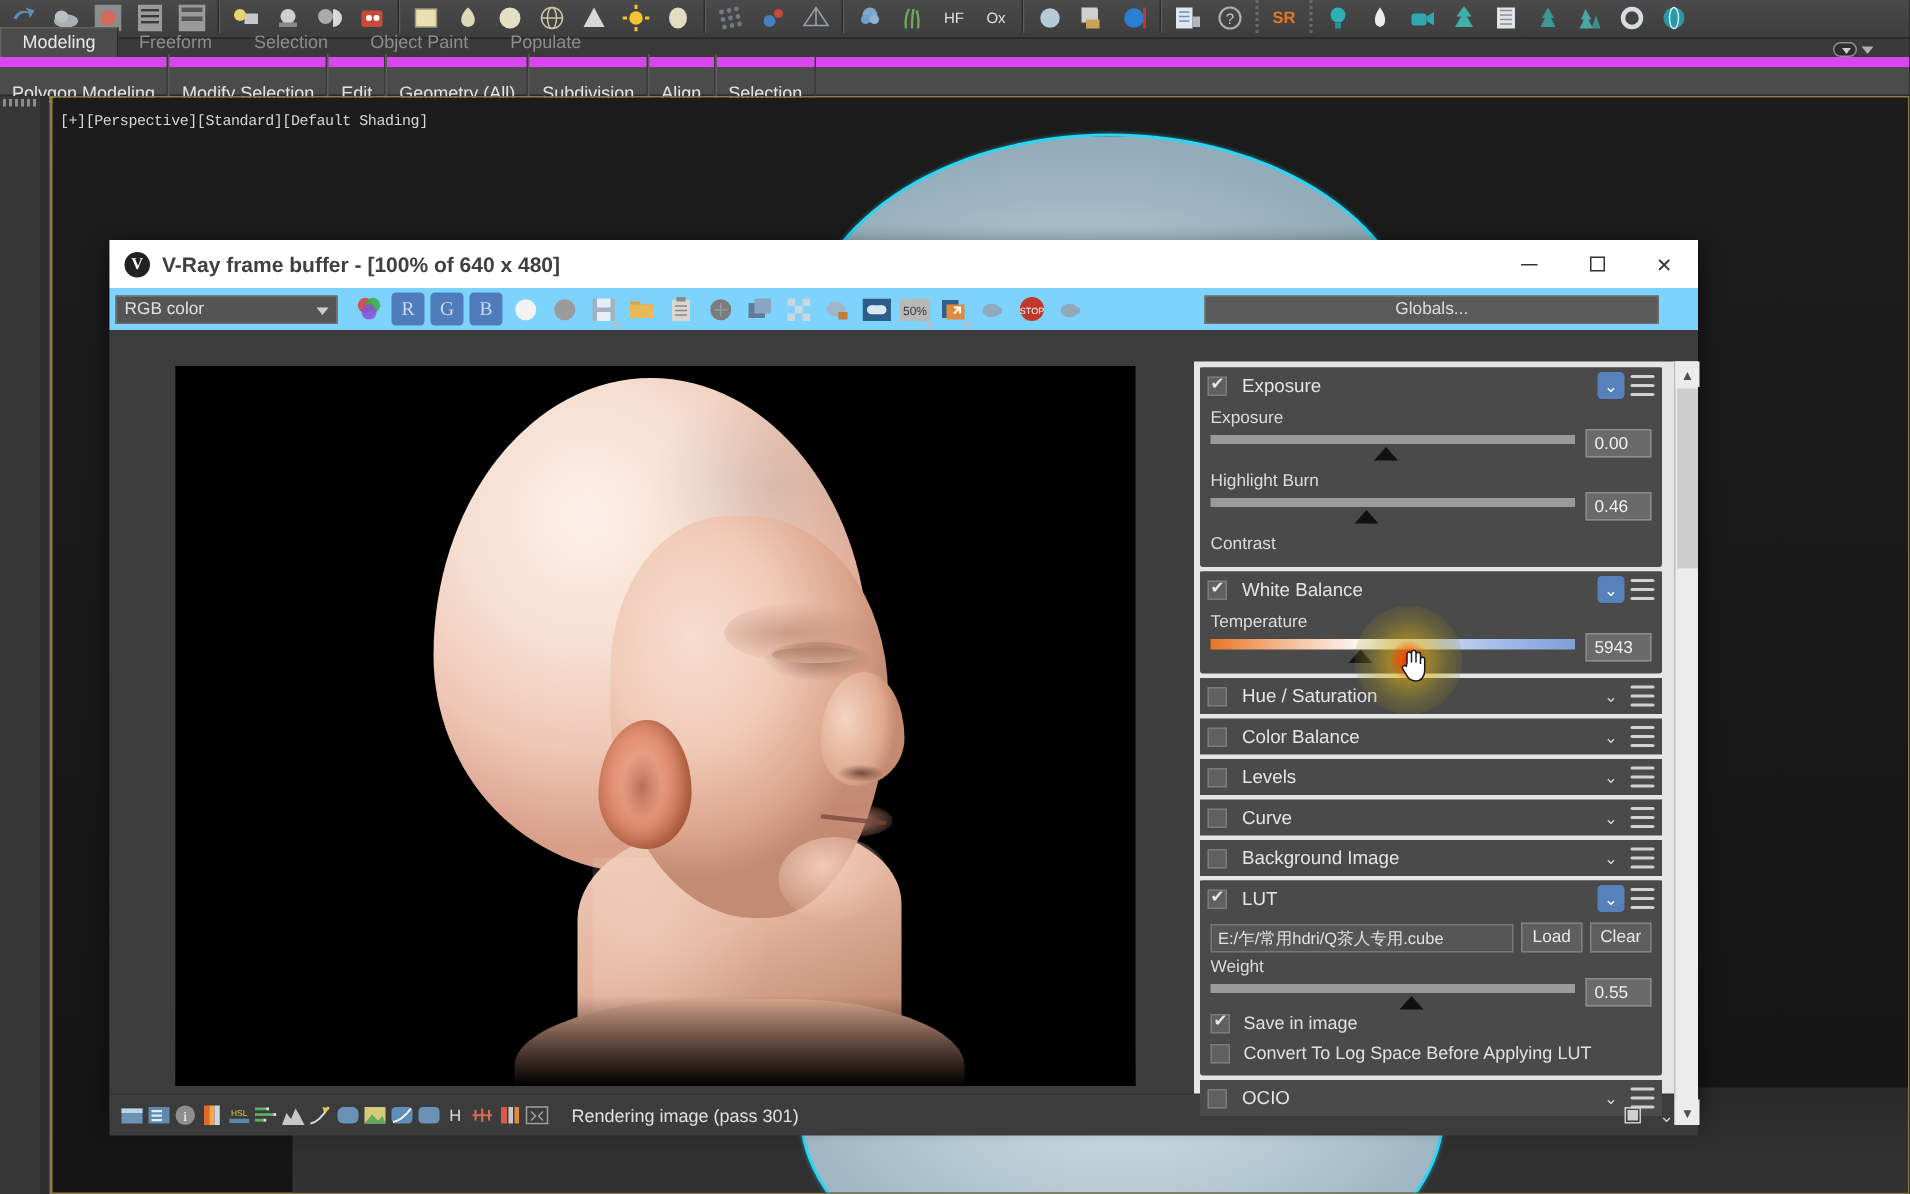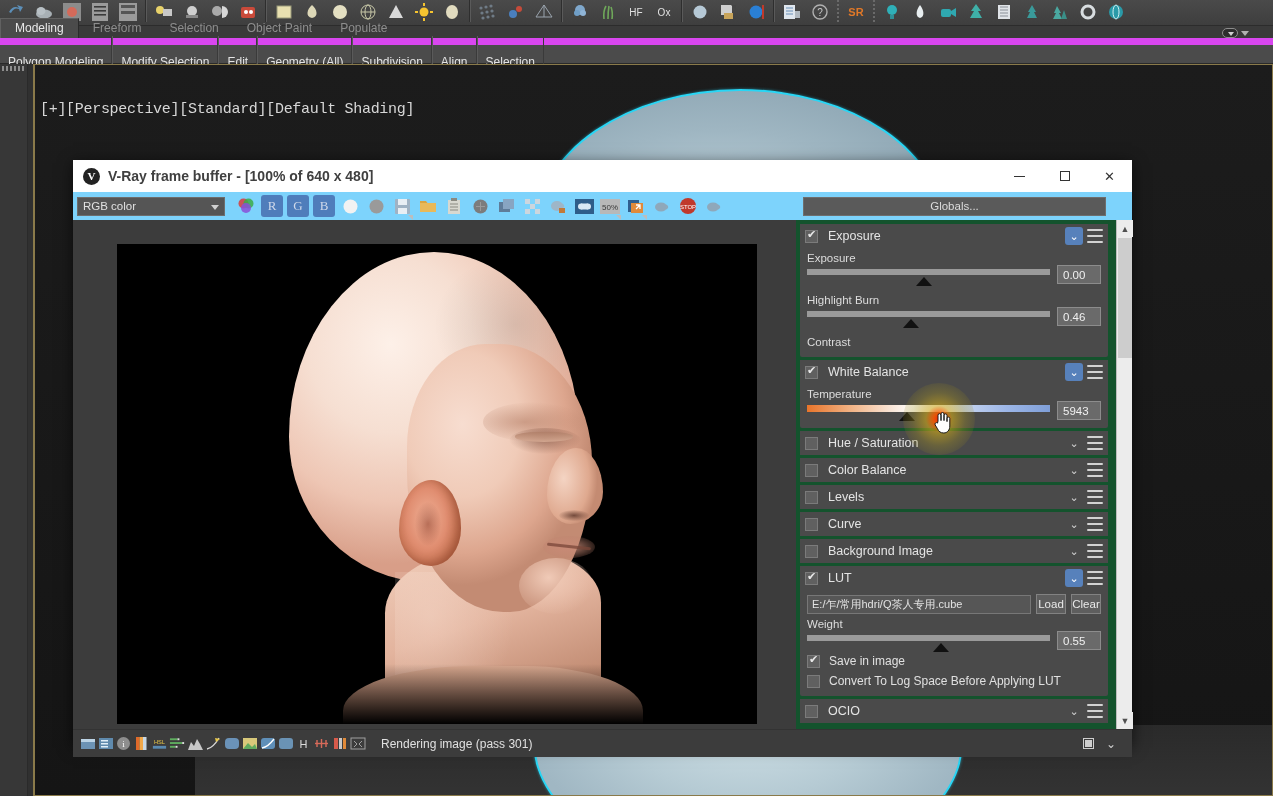--- a/index.html
+++ b/index.html
@@ -67,24 +67,23 @@
     position:absolute; left:28px; top:64px; width:5px; height:732px; background:#303030;
   }
 
   .viewport {
     position: absolute; left: 33px; top: 64px; width: 1240px; height: 732px;
     background: linear-gradient(#1c1c1c, #151515);
     border: 1px solid #8a7a4a; border-left: 2px solid #8a7a4a;
     overflow: hidden;
   }
   .vp-label {
-    position: absolute; left: 5px; top: 11px; font-size: 15px;
+    position: absolute; left: 5px; top: 11px; font-size: 10px;
     color: #d7d7d7; font-family: "Liberation Mono", monospace; letter-spacing: -0.3px;
     white-space: nowrap;
-    margin-top: 25px;
   }
   .vp-floor {
     position:absolute; left:160px; top:660px; width:1090px; height:72px;
     background: linear-gradient(#2a2a2a, #333);
   }
   
   .vp-head {
     position:absolute; left:500px; top:24px; width:410px; height:180px;
     background: radial-gradient(ellipse 60% 90% at 45% 90%, #c9dbe2 0%, #b3c8d2 45%, #9fb6c2 75%, #93abb8 100%);
     border-radius: 50% 50% 46% 46% / 78% 78% 22% 22%;
@@ -245,22 +244,23 @@
     position:absolute; left:0; top:0; width:150px; height:480px;
     background: linear-gradient(90deg,#000 0%, rgba(0,0,0,0.0) 100%);
   }
   .vignette-b {
     position:absolute; left:0; bottom:0; width:640px; height:60px;
     background: linear-gradient(0deg,#000 0%, rgba(0,0,0,0) 100%);
   }
 
   
   .side-panel {
-    width: 336px; background: #14532d; padding: 4px 0 0 4px;
+    width: 336px; background: #e5e5e5; padding: 4px 0 0 4px;
     position: relative;
+    margin-top: 21px;
   }
   .sp-scroll { width: 308px; }
   .sect {
     background: #4a4a4a; margin-bottom: 3px; border-radius: 2px;
   }
   .sect-head {
     height: 24px; display: flex; align-items: center; padding: 0 5px;
     background: #4a4a4a;
   }
   .cbx {
@@ -306,21 +306,21 @@
   }
   .collapsed { margin-bottom: 3px; }
 
   .lut-path-row { display:flex; align-items:center; gap: 5px; margin: 2px 0 4px 0; }
   .lut-path {
     flex: 1; height: 19px; background: #565656; border: 1px solid #777;
     color: #e2e2e2; font-size: 11px; display: flex; align-items: center;
     padding-left: 4px; overflow: hidden; white-space: nowrap;
   }
   .sm-btn {
-    width: 30px; height: 20px; background: #5e5e5e; border: 1px solid #828282;
+    width: 41px; height: 20px; background: #5e5e5e; border: 1px solid #828282;
     color: #e8e8e8; font-size: 11.5px; display:flex; align-items:center;
     justify-content:center; flex:0 0 auto;
   }
   .chk-row { display:flex; align-items:center; margin-top: 6px; }
   .chk-row .cbx { margin-right: 9px; }
   .chk-row span.lbl { font-size: 12px; color: #e0e0e0; }
 
   
   .click-glow {
     position:absolute; left: 96px; top: -18px; width: 72px; height: 72px;

